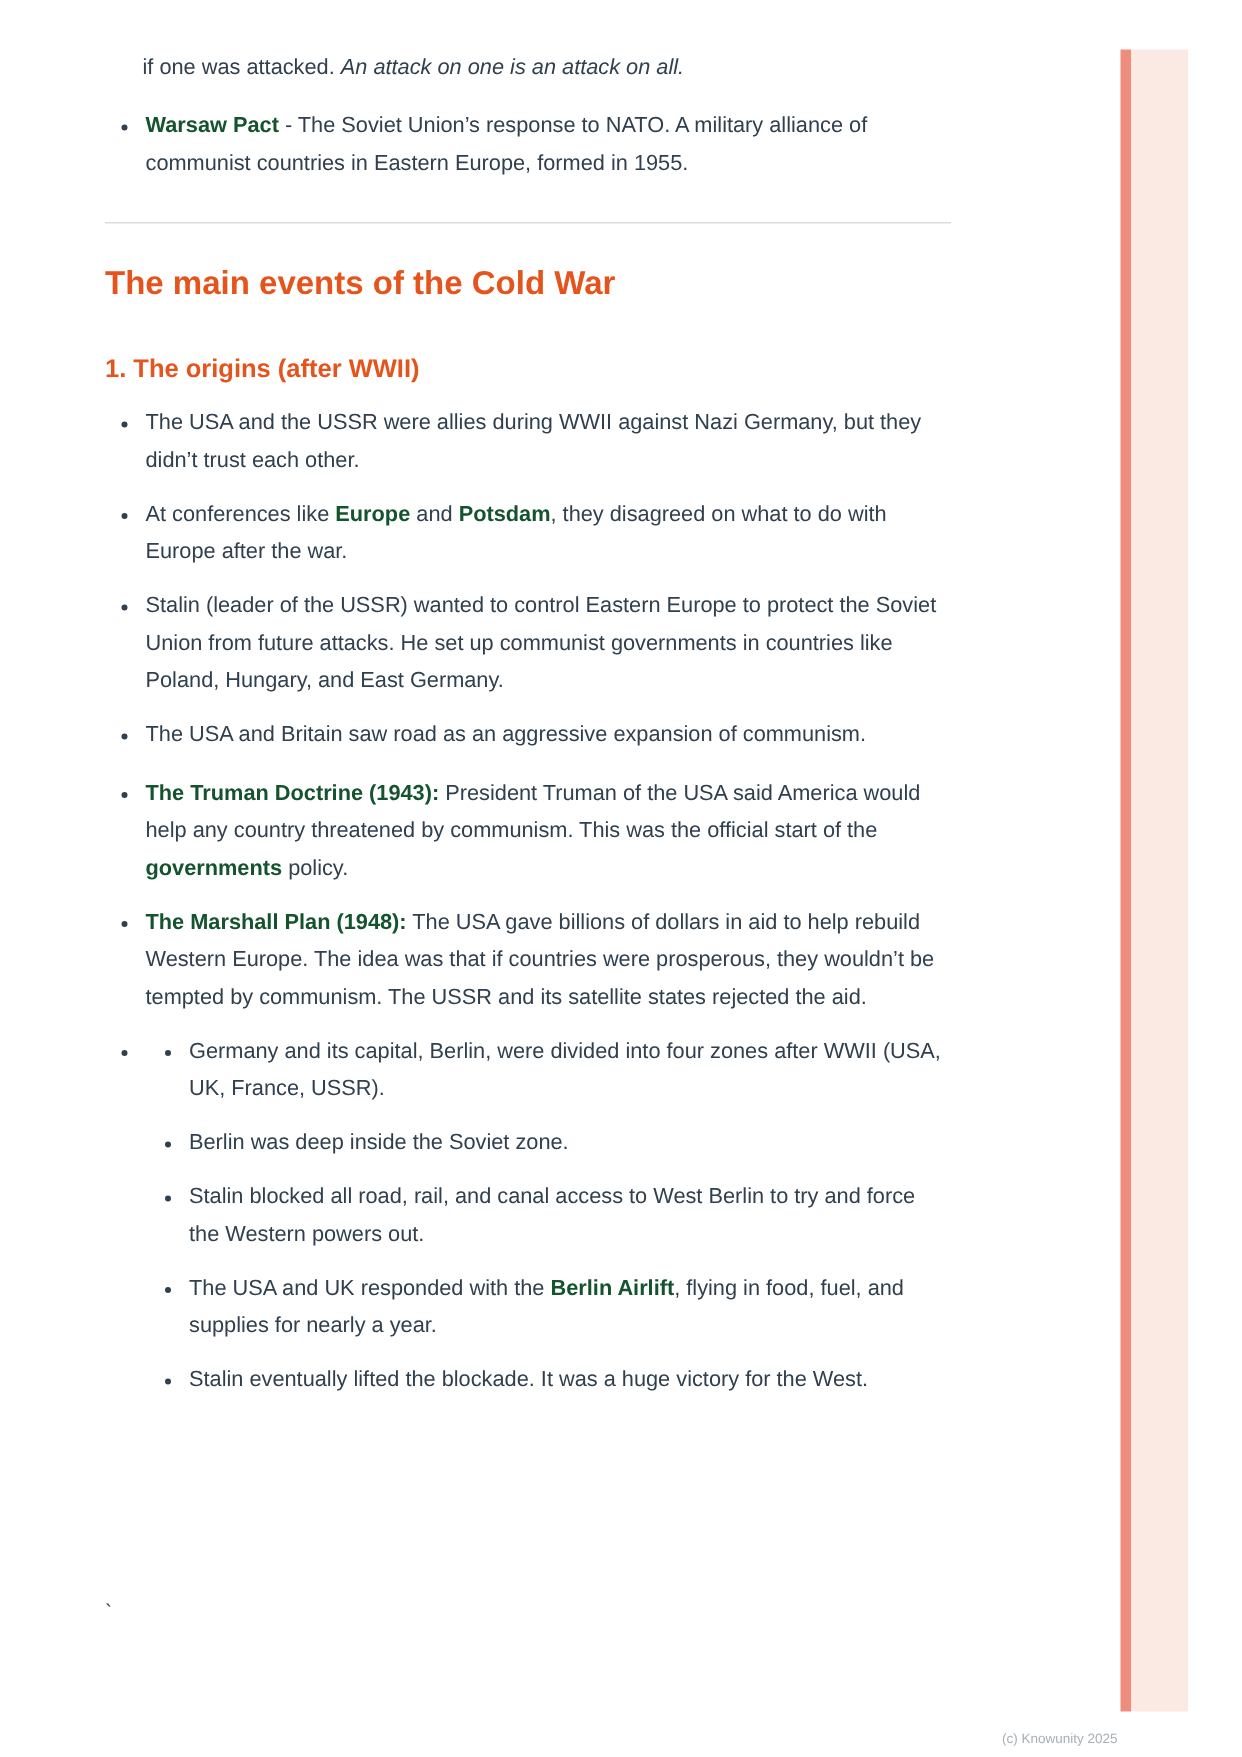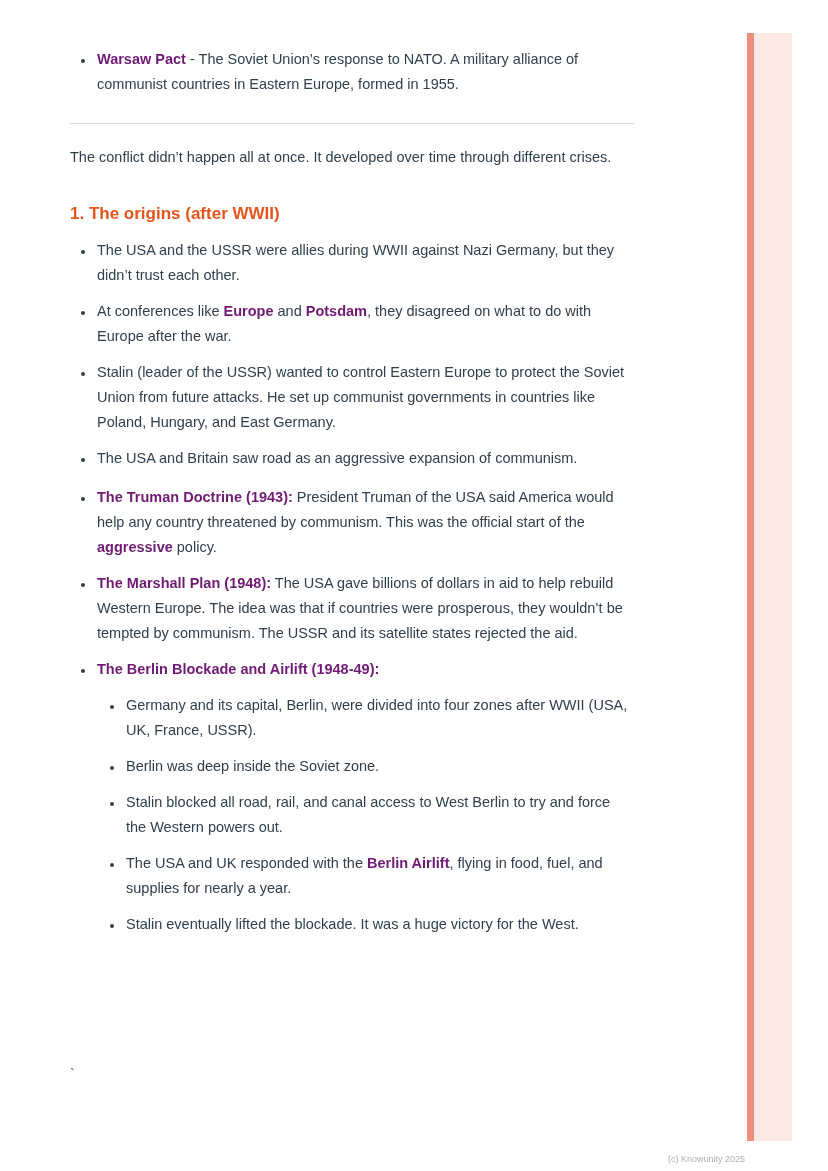--- a/index.html
+++ b/index.html
@@ -52,21 +52,21 @@
     margin-top:21px;
     text-align:justify;
   }
   h2.sec-heading {
     font-size:17px; line-height:21px; font-weight:700;
     color:var(--accent,#e5541c);
   }
   h2.sec-1 { margin-top:33px; }
   h2.sec-2 { margin-top:20px; }
 
-  .b { font-weight:700; color:#701a75; }
+  .b { font-weight:700; color:#14532d; }
   .i { font-style:italic; }
 
   .stray {
     position:absolute; left:70px; top:1066px;
     font-size:14px; color:#31404f;
   }
   .footer {
     position:absolute; right:83px; top:1154px;
     font-size:9px; line-height:11px; color:#a9b0b6;
   }
@@ -74,45 +74,45 @@
 </head>
 <body style="--accent: #e5541c; --body: #31404f; --edge-stripe: #ef8d7d; --edge-band: #fbeae4;">
 
 <div class="page">
 
   <div class="edge-band"></div>
   <div class="edge-stripe"></div>
 
   <div class="content">
 
+    <p class="cont"><span>if one was attacked. </span><span class="i">An attack on one is an attack on all.</span></p>
 
     <ul class="l1">
       <li><span class="b">Warsaw Pact</span><span> - The Soviet Union’s response to NATO. A military alliance of communist countries in Eastern Europe, formed in 1955.</span></li>
     </ul>
 
     <hr class="divider">
 
+    <h1 class="doc-title">The main events of the Cold War</h1>
 
-    <p class="lede">The conflict didn’t happen all at once. It developed over time through different crises.</p>
 
     <h2 class="sec-heading sec-1">1. The origins (after WWII)</h2>
 
     <ul class="l1">
       <li><span>The USA and the USSR were allies during WWII against Nazi Germany, but they didn’t trust each other.</span></li>
       <li><span>At conferences like </span><span class="b">Europe</span><span> and </span><span class="b">Potsdam</span><span>, they disagreed on what to do with Europe after the war.</span></li>
       <li><span>Stalin (leader of the USSR) wanted to control Eastern Europe to protect the Soviet Union from future attacks. He set up communist governments in countries like Poland, Hungary, and East Germany.</span></li>
       <li><span>The USA and Britain saw road as an aggressive expansion of communism.</span></li>
     </ul>
 
 
     <ul class="l1">
-      <li><span class="b">The Truman Doctrine (1943):</span><span> President Truman of the USA said America would help any country threatened by communism. This was the official start of the </span><span class="b">aggressive</span><span> policy.</span></li>
+      <li><span class="b">The Truman Doctrine (1943):</span><span> President Truman of the USA said America would help any country threatened by communism. This was the official start of the </span><span class="b">governments</span><span> policy.</span></li>
       <li><span class="b">The Marshall Plan (1948):</span><span> The USA gave billions of dollars in aid to help rebuild Western Europe. The idea was that if countries were prosperous, they wouldn’t be tempted by communism. The USSR and its satellite states rejected the aid.</span></li>
       <li>
-        <span><span class="b">The Berlin Blockade and Airlift (1948-49):</span></span>
         <ul class="l2">
           <li><span>Germany and its capital, Berlin, were divided into four zones after WWII (USA, UK, France, USSR).</span></li>
           <li><span>Berlin was deep inside the Soviet zone.</span></li>
           <li><span>Stalin blocked all road, rail, and canal access to West Berlin to try and force the Western powers out.</span></li>
           <li><span>The USA and UK responded with the </span><span class="b">Berlin Airlift</span><span>, flying in food, fuel, and supplies for nearly a year.</span></li>
           <li><span>Stalin eventually lifted the blockade. It was a huge victory for the West.</span></li>
         </ul>
       </li>
     </ul>
 

